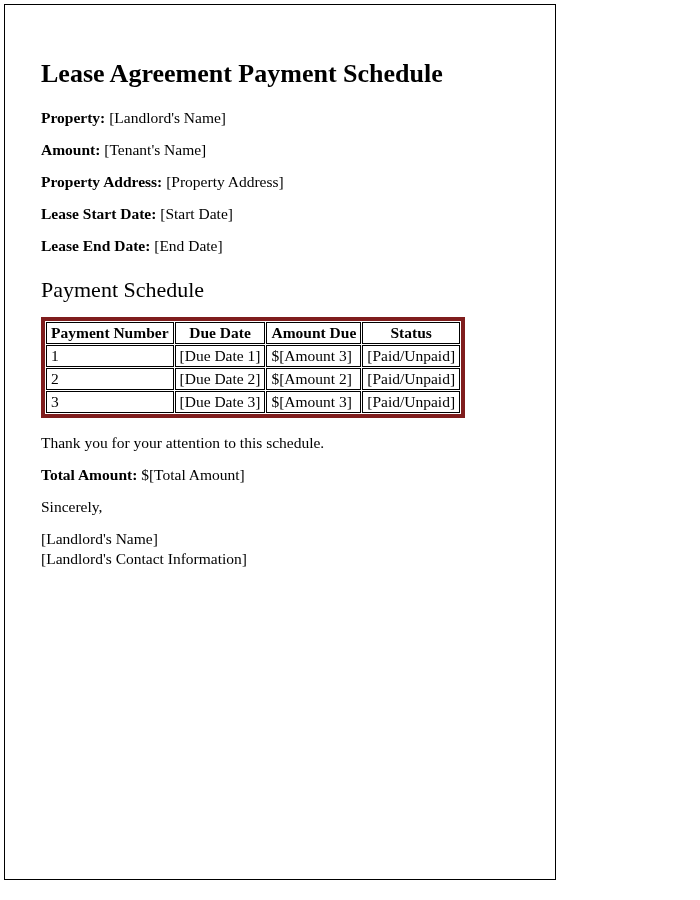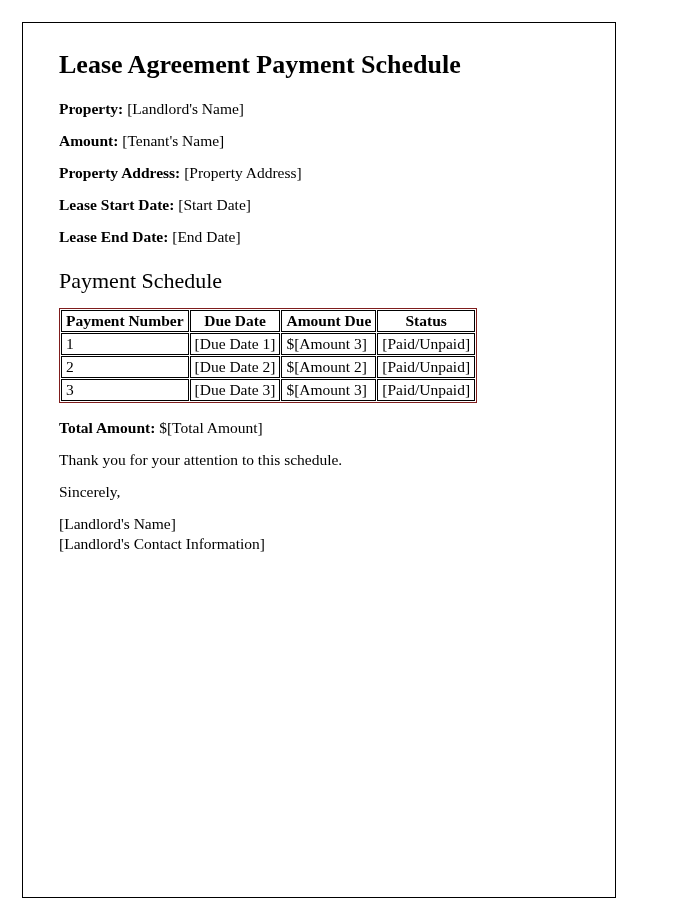--- a/index.html
+++ b/index.html
@@ -8,23 +8,23 @@
     body {
       margin: 0;
       padding: 0;
       font-family: "Times New Roman", Times, serif;
       background: #fff;
       width: 700px;
       height: 900px;
     }
     .page {
       border: 1px solid #000;
-      margin: 22px;
-      padding: 17px 36px;
-      width: 594px;
+      margin: 4px;
+      padding: 44px 36px;
+      width: 552px;
       height: 876px;
     }
     h1 {
       font-size: 26px;
       font-weight: bold;
       margin: 10px 0 20px 0;
     }
     h2 {
       font-size: 22px;
       font-weight: normal;
@@ -33,21 +33,21 @@
     p {
       margin: 14px 0;
       font-size: 15.5px;
     }
     .label {
       font-weight: bold;
     }
     table {
       border-collapse: separate;
       border-spacing: 1px;
-      border: 1px solid #7f1d1d;
+      border: 4px solid #7f1d1d;
       margin: 6px 0 16px 0;
     }
     th, td {
       border: 1px solid #000;
       padding: 1px 4px;
       font-size: 15.5px;
       text-align: left;
       white-space: nowrap;
     }
     th {
@@ -116,25 +116,25 @@
       </tr>
       <tr>
         <td>3</td>
         <td>[Due Date 3]</td>
         <td>$[Amount 3]</td>
         <td>[Paid/Unpaid]</td>
       </tr>
     </tbody>
   </table>
 
+  <p>Thank you for your attention to this schedule.</p>
+
   <p>
     <span class="label">Total Amount:</span>
     <span>$[Total Amount]</span>
   </p>
-
-  <p>Thank you for your attention to this schedule.</p>
 
   <p>Sincerely,</p>
 
   <p class="tight">[Landlord's Name]</p>
   <p class="tight">[Landlord's Contact Information]</p>
 
 </div>
 
 </body></html>

